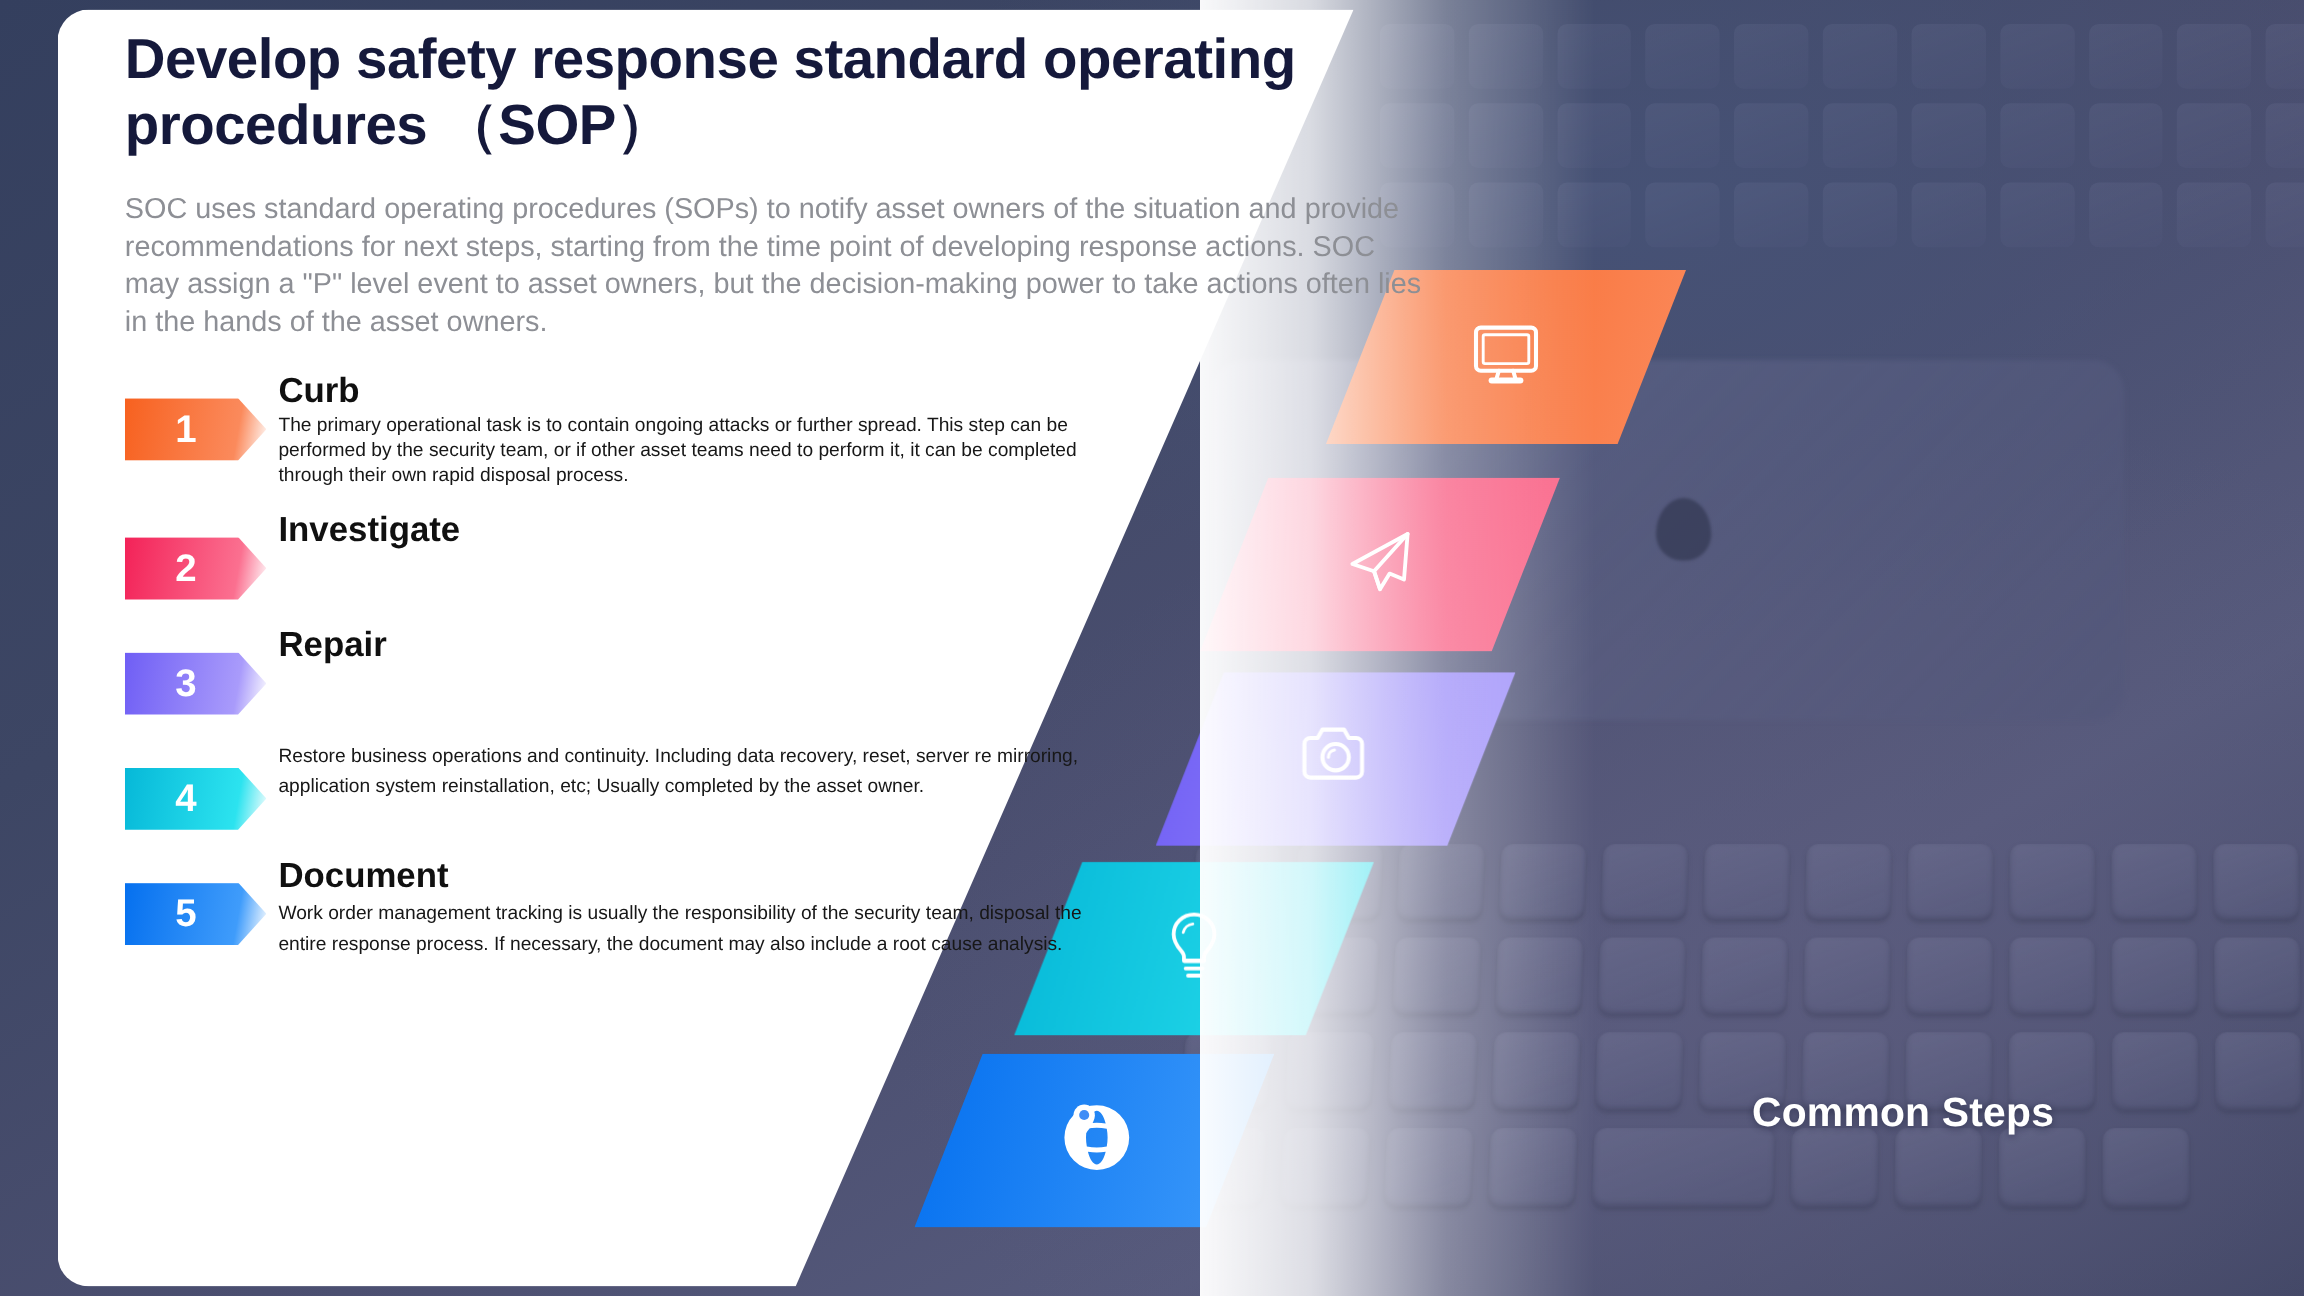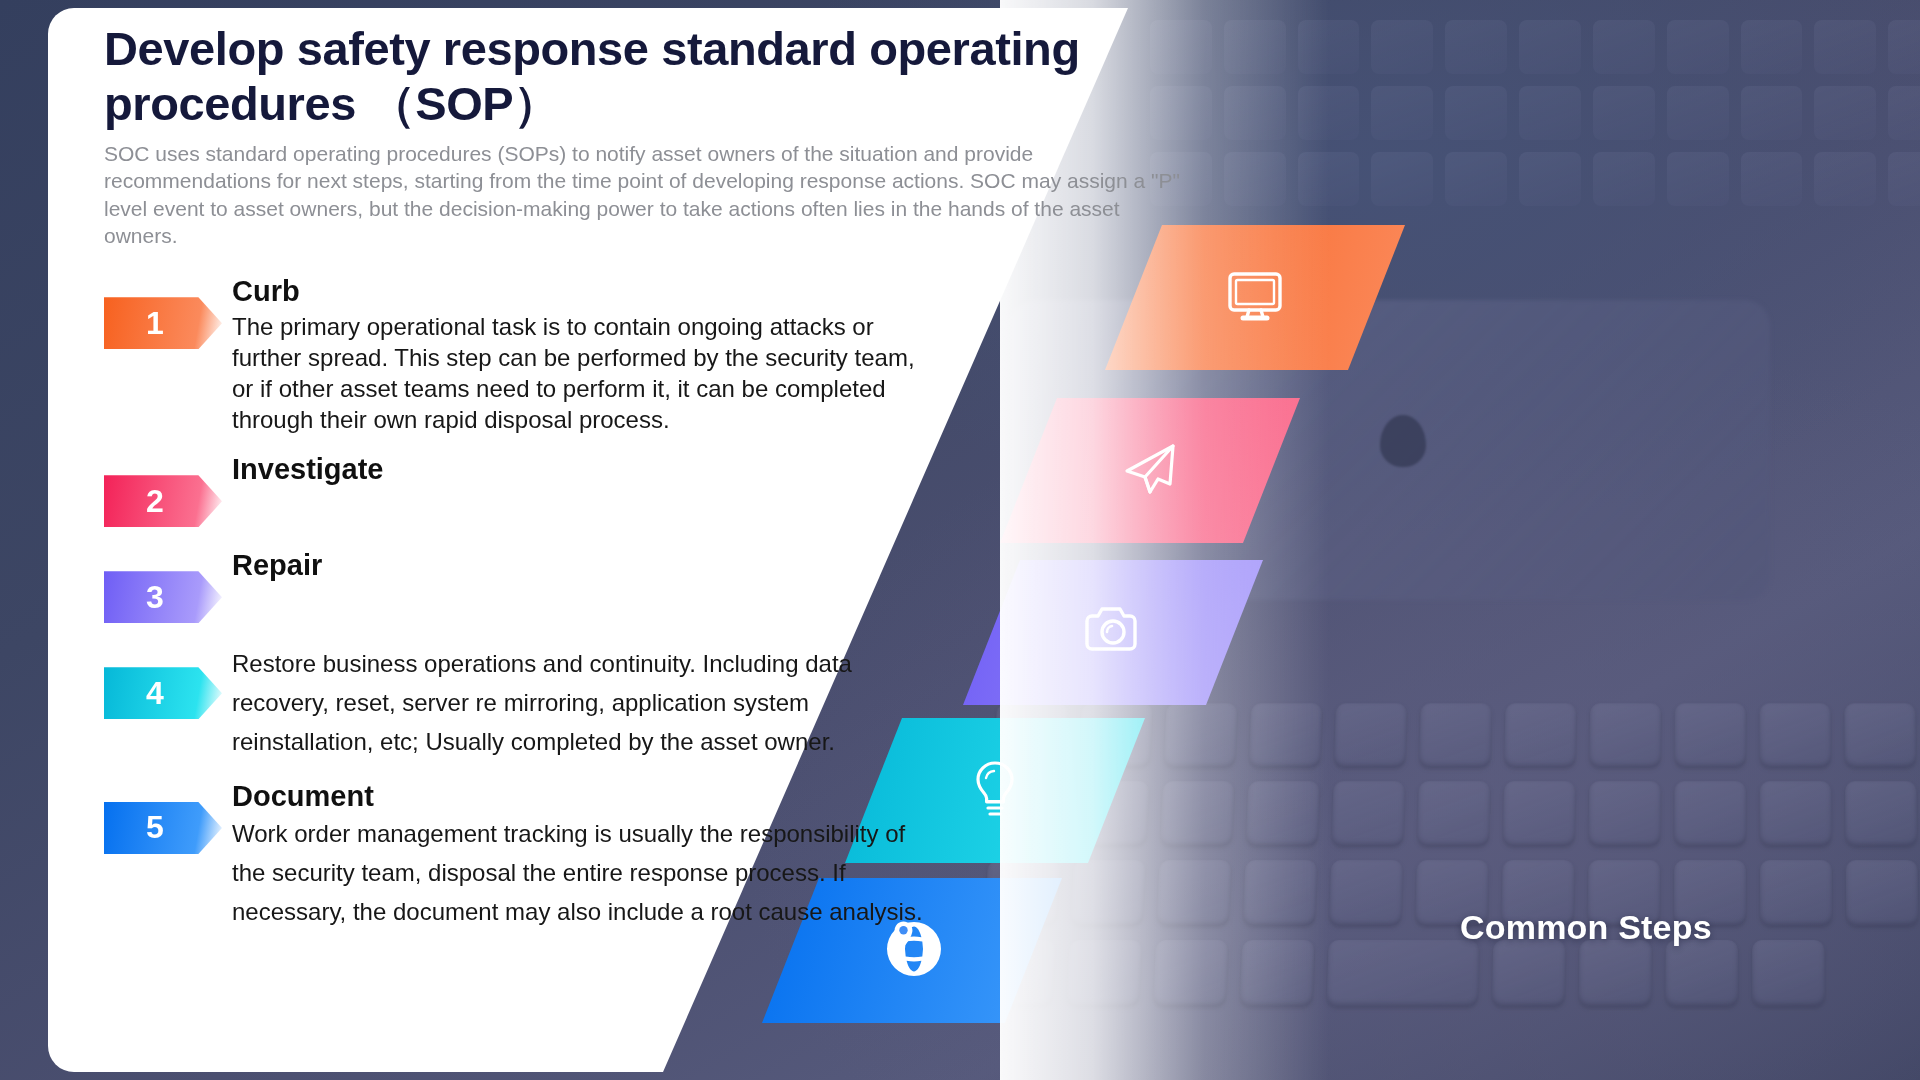--- a/index.html
+++ b/index.html
@@ -103,23 +103,23 @@
   }
   #title {
     font-size: 47px;
     font-weight: bold;
     line-height: 1.16;
     color: #15193b;
     letter-spacing: -0.4px;
     width: 1160px;
   }
   #subtitle {
-    margin-top: 9px;
+    margin-top: 28px;
     width: 1085px;
-    font-size: 21px;
+    font-size: 24px;
     line-height: 1.30;
     color: #8d8f95;
   }
 
   
   #steps { margin-top: 26px; }
   .step {
     position: relative;
     display: flex;
     align-items: flex-start;
@@ -156,21 +156,21 @@
   }
   .step-body { padding-left: 8px; width: 760px; }
   .step-title {
     font-size: 29px;
     font-weight: bold;
     color: #101010;
     line-height: 1.15;
     margin-bottom: 2px;
   }
   .step-desc {
-    font-size: 24px;
+    font-size: 16px;
     color: #171717;
     line-height: 1.30;
     width: 700px;
   }
   .step.loose .step-desc { line-height: 1.62; }
 
   
   .card {
     position: absolute;
     width: 300px;

